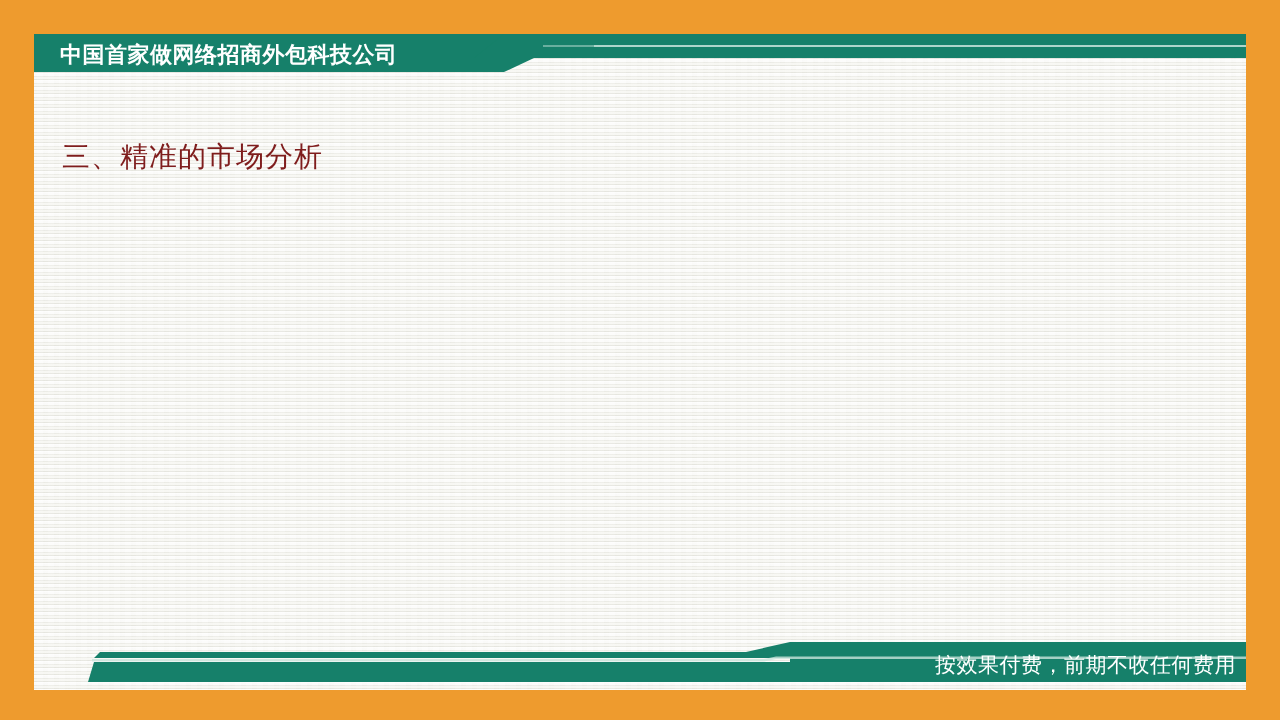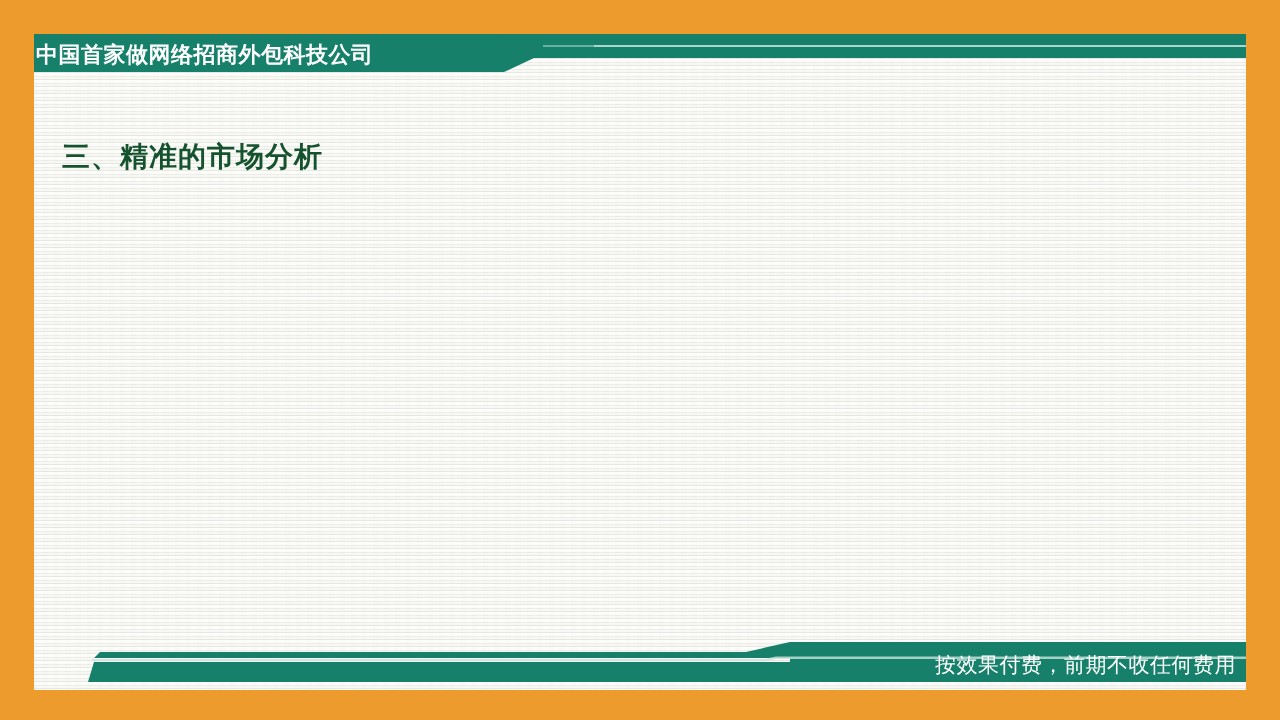--- a/index.html
+++ b/index.html
@@ -56,39 +56,39 @@
     left: 34px;
     top: 34px;
     width: 1212px;
     height: 44px;
     pointer-events: none;
   }
   .header-band svg { display: block; }
 
   .header-title {
     position: absolute;
-    left: 36px;
+    left: 60px;
     top: 37px;
     height: 36px;
     line-height: 36px;
     color: #ffffff;
     font-size: 22px;
     font-weight: bold;
     letter-spacing: 0.5px;
     white-space: nowrap;
   }
 
   
   .section-heading {
     position: absolute;
     left: 62px;
     top: 138px;
-    color: #14532d;
+    color: #7f1d1d;
     font-size: 28px;
-    font-weight: bold;
+    font-weight: normal;
     letter-spacing: 1px;
     white-space: nowrap;
   }
 
   
   .body-text {
     position: absolute;
     left: 50px;
     top: 228px;
     width: 1135px;

